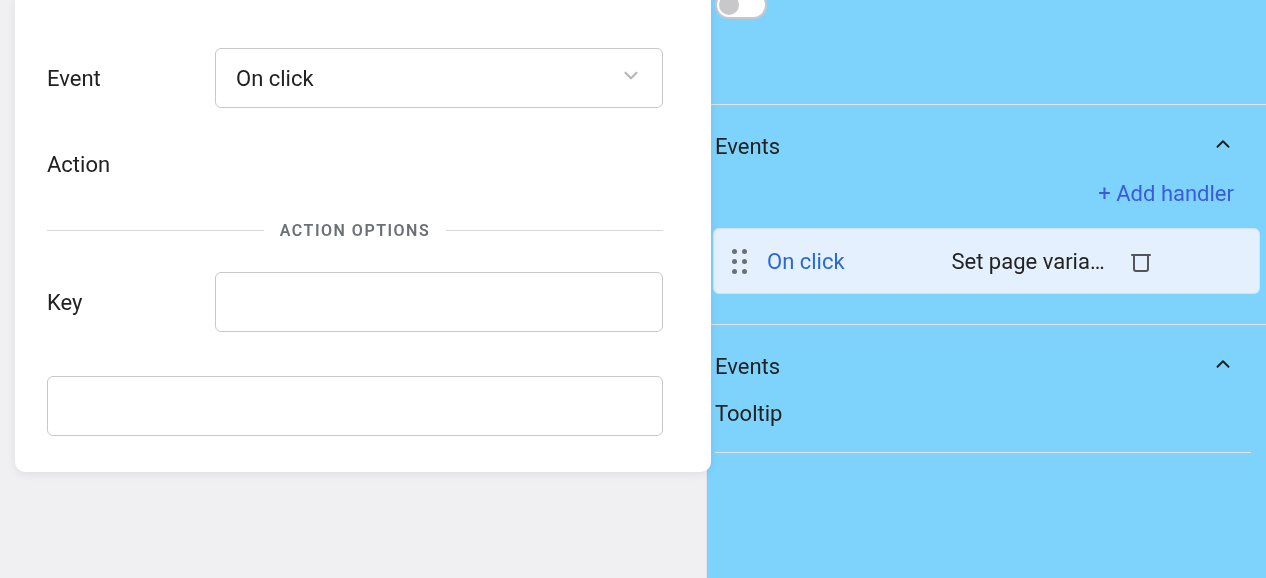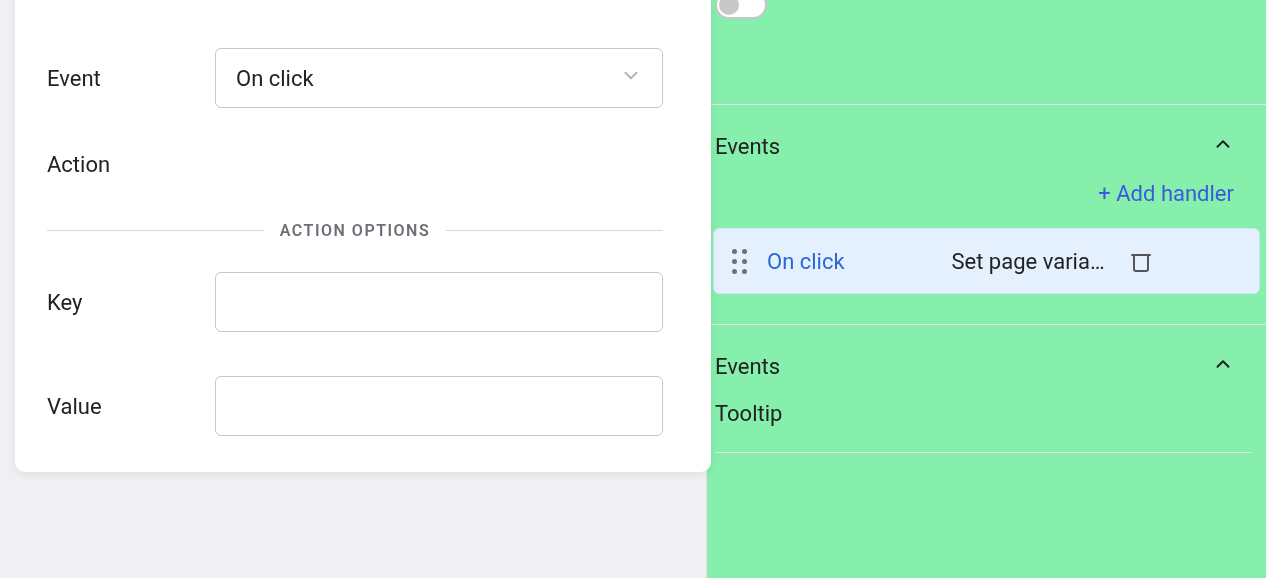--- a/index.html
+++ b/index.html
@@ -96,21 +96,21 @@
       text-transform: uppercase;
     }
 
     
     .right-panel {
       position: absolute;
       right: 0;
       top: 0;
       width: 560px;
       height: 578px;
-      background: #86efac;
+      background: #7dd3fc;
       border-left: 1px solid #e3e3e7;
     }
 
     .toggle-area {
       height: 22px;
       padding: 0 8px;
       display: flex;
       align-items: center;
     }
     .toggle-switch {
@@ -315,19 +315,18 @@
   </div>
 
   <div class="form-row">
     <div class="form-label">Key</div>
     <div class="input-wrap">
       <input class="text-input" value="" style="">
     </div>
   </div>
 
   <div class="form-row" style="margin-bottom: 0;">
-    <div class="form-label">Value</div>
     <div class="input-wrap">
       <input class="text-input" value="" style="">
     </div>
   </div>
 
 </div>
 
 </body></html>

